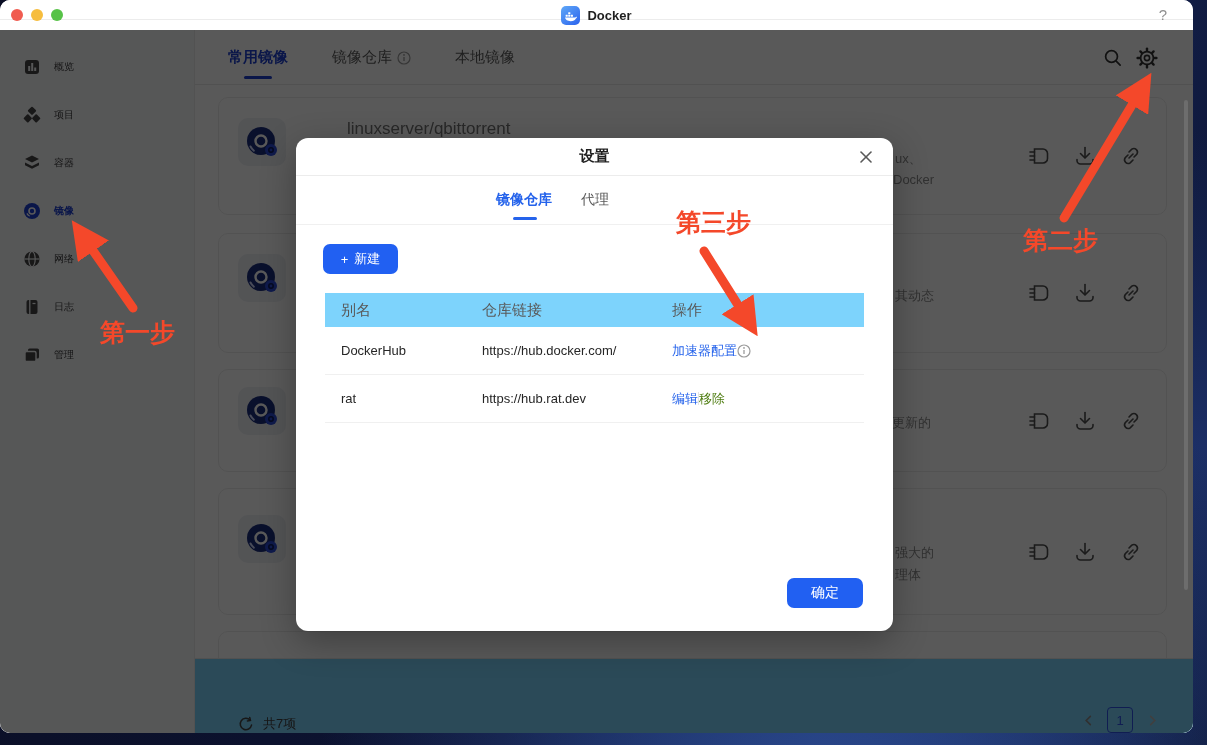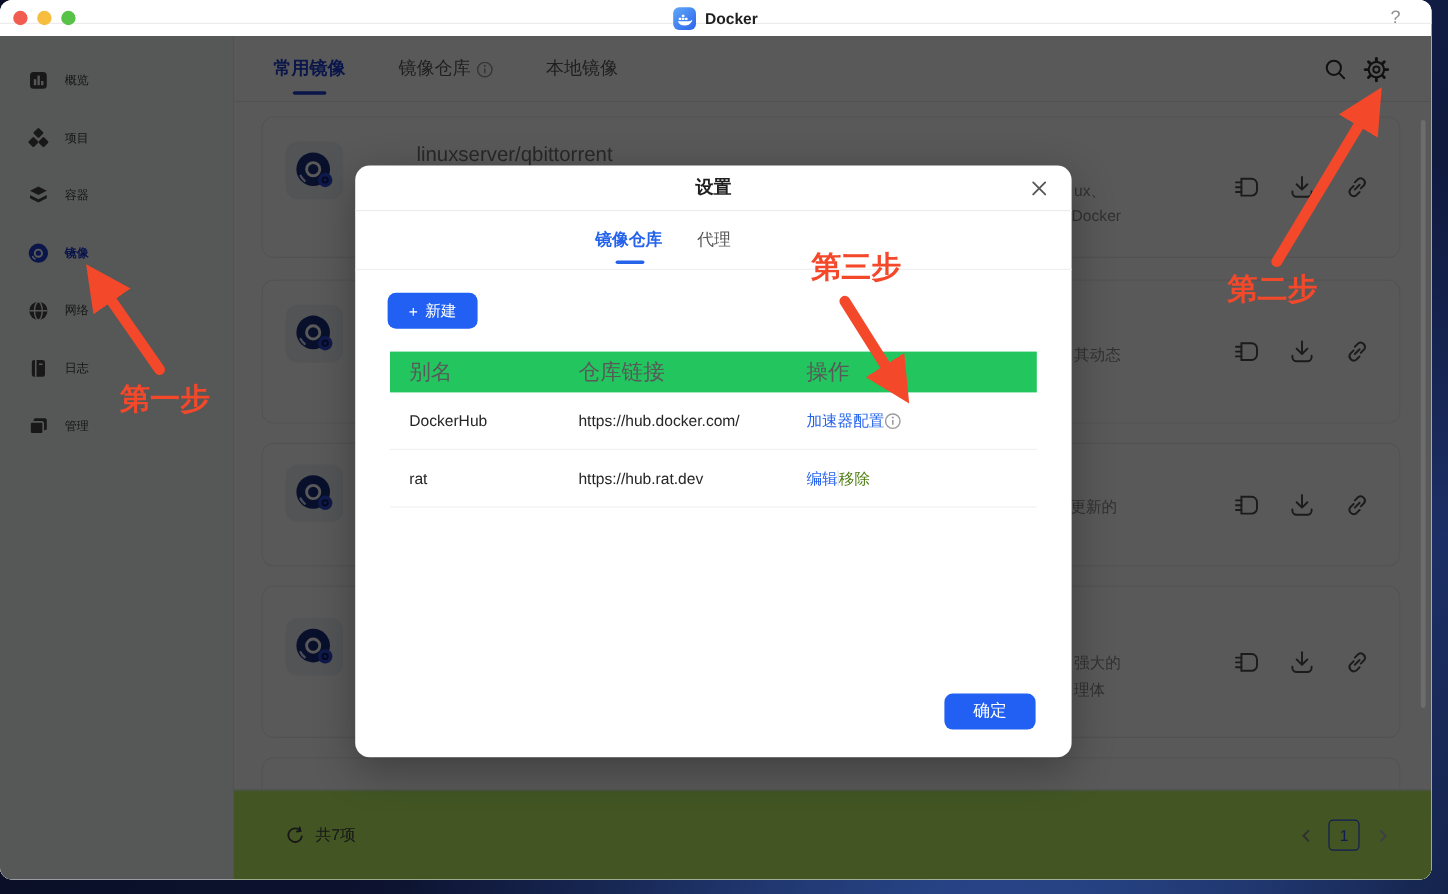--- a/index.html
+++ b/index.html
@@ -51,22 +51,22 @@
   .card3{ top:339px; height:103px; } .card4{ top:458px; height:127px; }
   .card5{ top:601px; height:40px; border-radius:10px 10px 0 0; }
   .logo{ position:absolute; left:19px; top:20px; width:48px; height:48px; border-radius:10px; background:#edeff4;
     display:flex; align-items:center; justify-content:center; }
   .card-title{ position:absolute; left:104px; top:21px; font-size:17px; color:#737373;margin-left:24px; }
   .frag{ position:absolute; left:676px; font-size:13px; color:#8c8c8c; white-space:nowrap; }
   .card-actions{ position:absolute; right:23px; top:50%; transform:translateY(-50%); display:flex; gap:22px; }
   .cicon{ width:24px; height:24px; display:flex; align-items:center; justify-content:center; cursor:pointer; }
 
   
-  .list-footer{ position:absolute; left:0; right:0; top:628px; bottom:0; background:#bef264; border-top:1px solid #e8e8e8;
-    display:flex; align-items:center; }
+  .list-footer{ position:absolute; left:0; right:0; top:628px; bottom:0; background:#7dd3fc; border-top:1px solid #e8e8e8;
+    display:flex; align-items:flex-end; }
   .foot-left{ display:flex; align-items:center; gap:9px; margin-left:42px; }
   .foot-total{ font-size:13px; color:#404040; }
   .pager{ position:absolute; right:34px; display:flex; align-items:center; gap:12px; }
   .page-box{ width:26px; height:26px; border:1px solid #2f54eb; border-radius:4px; color:#2f54eb;
     font-size:13px; display:flex; align-items:center; justify-content:center; }
   .pchev{ width:14px; height:14px; display:flex; align-items:center; justify-content:center; }
 
   
   .dim{ position:absolute; inset:0; background:rgba(0,0,0,0.65); z-index:10; }
   .scroll-thumb{ position:absolute; right:5px; top:70px; width:4px; height:490px; border-radius:2px;
@@ -81,21 +81,21 @@
   .m-tab{ position:absolute; top:53px; font-size:14px; color:#595959; cursor:pointer; }
   .m-tab.active{ color:#2563eb; font-weight:700; }
   .m-tab1{ left:200px; } .m-tab2{ left:285px; }
   .m-underline{ position:absolute; left:217px; top:79px; width:24px; height:3px; border-radius:2px; background:#2563eb; }
   .m-divider{ position:absolute; left:0; right:0; top:86px; height:1px; background:#f0f0f0; }
   .btn{ background:#2160f2; color:#fff; border:none; border-radius:7px; display:flex; align-items:center; justify-content:center; cursor:pointer; font-family:inherit; }
   .btn-new{ position:absolute; left:27px; top:106px; width:75px; height:30px; font-size:13px; gap:6px; }
   .btn-confirm{ position:absolute; right:30px; top:440px; width:76px; height:30px; font-size:14px; }
   .m-table{ position:absolute; left:29px; right:29px; top:155px; }
   .t-row{ display:grid; grid-template-columns:141px 190px 1fr; align-items:center; padding-left:16px; }
-  .t-head{ height:34px; background:#22c55e; font-size:18px; color:#595959; }
+  .t-head{ height:34px; background:#7dd3fc; font-size:15px; color:#595959; }
   .t-body{ height:48px; border-bottom:1px solid #f0f0f0; font-size:13px; color:#262626; }
   .t-actions{ display:flex; align-items:center; gap:0; }
   .a-link{ color:#2563eb; cursor:pointer; }
   .a-danger{ color:#4d7c0f; cursor:pointer; }
   .a-sep{ width:1px; height:13px; background:#e3e3e3; }
 
   
   .annot{ position:absolute; inset:0; z-index:30; pointer-events:none; }
   .annot text{ font-family:"Liberation Sans","DejaVu Sans",sans-serif; font-size:25px; font-weight:700; fill:#f4482a; }
 </style>

